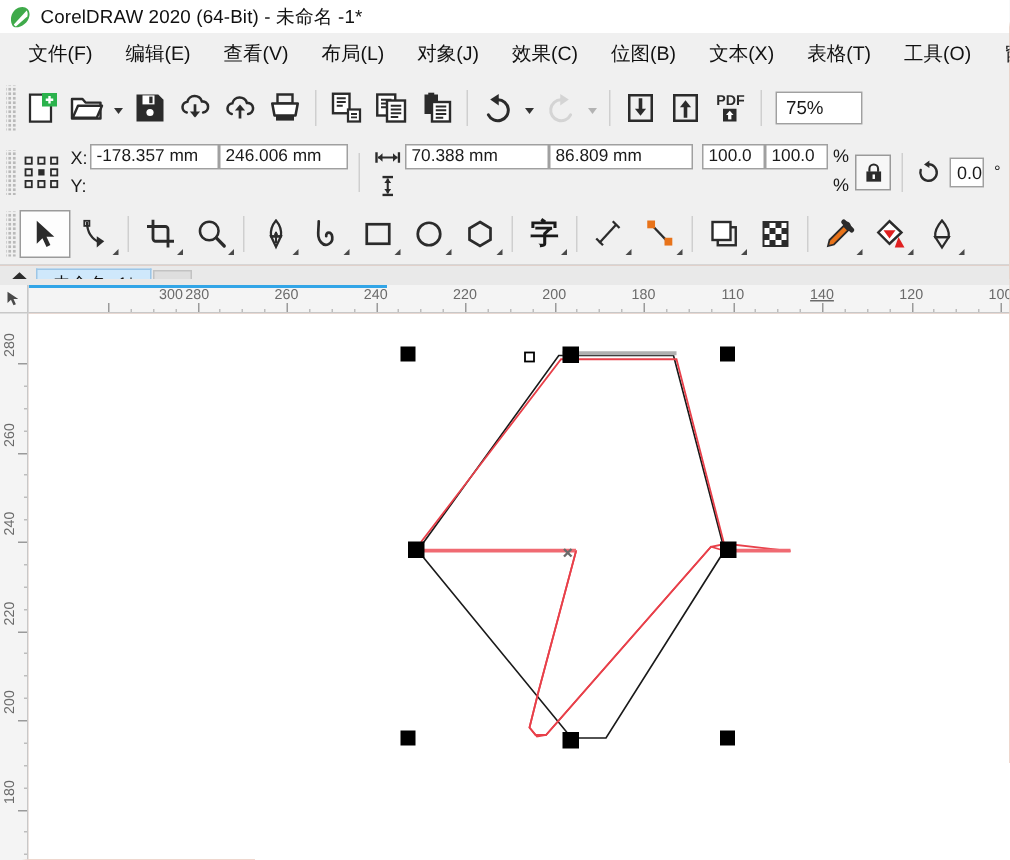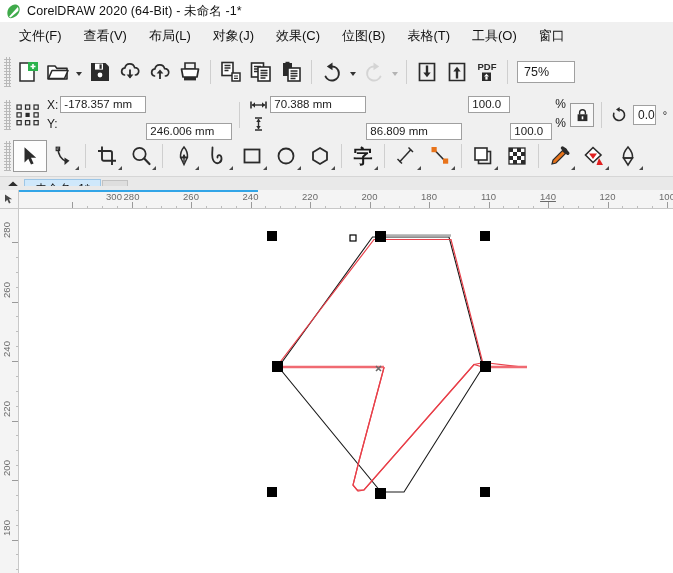--- a/index.html
+++ b/index.html
@@ -36,21 +36,21 @@
     padding-left:6px;box-sizing:border-box;font-size:12.5px;margin-left:4px;}
 
   
   .propbar{height:42px;background:#f0f0f0;display:flex;align-items:center;padding-left:4px;}
   .anchor-grid{width:26px;height:26px;flex:none;margin:0 6px 0 2px;}
   .xy-labels{display:flex;flex-direction:column;justify-content:center;height:38px;margin-right:2px;}
   .xy-labels span{font-size:12px;line-height:19px;height:19px;display:block;}
   .fields-col{display:flex;flex-direction:row;justify-content:center;height:38px;}
   .fld{height:17px;background:#fff;border:1px solid #a0a0a0;font-size:11.5px;line-height:15px;
     padding:0 3px;box-sizing:border-box;display:flex;align-items:center;margin-bottom:2px;}
-  .fld:last-child{margin-bottom:0;margin-top:27px;}
+  .fld:last-child{margin-bottom:0;}
   .fld.w100{width:86px;}
   .fld.w96{width:96px;}
   .fld.w42{width:42px;}
   .icon-col{display:flex;flex-direction:column;justify-content:center;height:38px;margin:0 3px;}
   .icon-col .ic{height:17px;display:flex;align-items:center;justify-content:center;margin-bottom:2px;width:17px;}
   .pct-col{display:flex;flex-direction:column;justify-content:center;height:38px;margin-left:3px;}
   .pct-col span{height:17px;line-height:17px;font-size:12px;margin-bottom:2px;display:block;}
   .lockbtn{width:22px;height:22px;border:1px solid #9a9a9a;background:#f7f7f7;display:flex;align-items:center;
     justify-content:center;margin-left:4px;flex:none;}
   .pb-sep{width:1px;height:26px;background:#cfcfcf;margin:0 7px;flex:none;}
@@ -109,25 +109,27 @@
       <svg width="15" height="15" viewBox="0 0 15 15">
         <path d="M2.2 12.8 C0.2 9 1.6 3.2 6.2 1.2 C10.6 -0.7 14.4 2.1 13.6 6.6 C12.9 10.9 8.6 14.2 4.6 14.2 C3.6 14.2 2.7 13.7 2.2 12.8 Z" fill="#3faa4a"></path>
         <path d="M3.2 12.4 L11.8 3.0 C12.6 4.2 12.6 5.6 12.2 7.0 L4.6 13.6 C4.0 13.4 3.5 13.0 3.2 12.4 Z" fill="#ffffff"></path>
       </svg>
     </span>
     <span class="title">CorelDRAW 2020 (64-Bit) - 未命名 -1*</span>
   </div>
 
   <div class="menubar">
     <div class="menu-item">文件(F)</div>
+    <div class="menu-item">编辑(E)</div>
     <div class="menu-item">查看(V)</div>
     <div class="menu-item">布局(L)</div>
     <div class="menu-item">对象(J)</div>
     <div class="menu-item">效果(C)</div>
     <div class="menu-item">位图(B)</div>
+    <div class="menu-item">文本(X)</div>
     <div class="menu-item">表格(T)</div>
     <div class="menu-item">工具(O)</div>
     <div class="menu-item">窗口</div>
   </div>
 
   <div class="toolbar">
     <div class="grip"></div>
 
     <div class="tb-btn">
       <svg width="24" height="24" viewBox="0 0 24 24">

